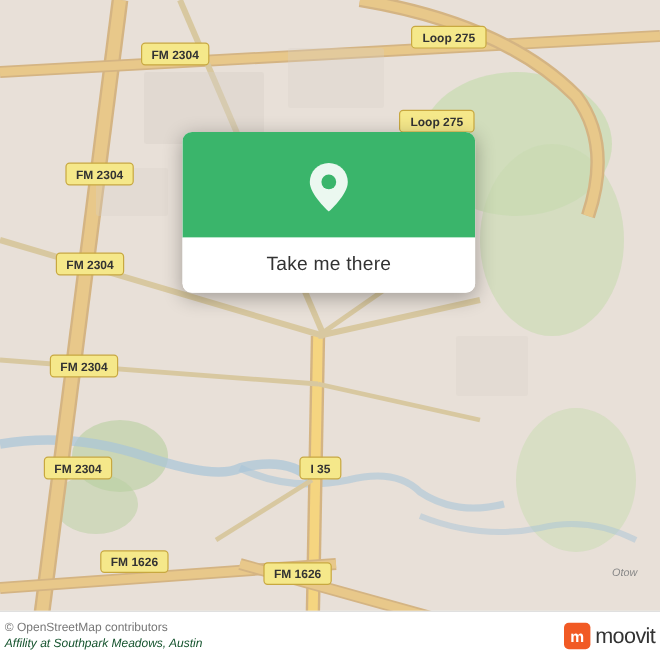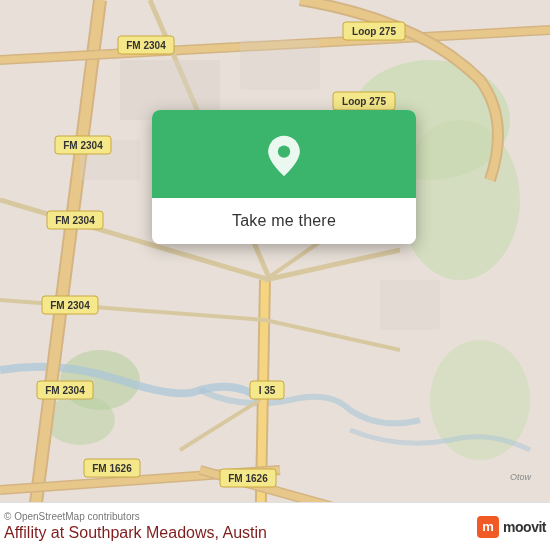--- a/index.html
+++ b/index.html
@@ -25,21 +25,21 @@
       position: absolute;
       top: 0; left: 0;
       width: 100%; height: 100%;
     }
 
     
     .popup-card {
       position: absolute;
       top: 110px;
       left: 152px;
-      width: 264px;
+      width: 244px;
       background: white;
       border-radius: 8px;
       box-shadow: 0 4px 16px rgba(0,0,0,0.3);
       overflow: hidden;
       display: flex;
       flex-direction: column;
       align-items: center;
     }
 
     .popup-green-area {
@@ -88,23 +88,24 @@
       flex-direction: column;
       gap: 2px;
     }
 
     .osm-credit {
       font-size: 10px;
       color: #777;
     }
 
     .location-name {
-      font-size: 16px;
-      color: #7f1d1d;
+      font-size: 10px;
+      color: #14532d;
       font-weight: 400;
+      font-style: italic;
     }
 
     .moovit-logo {
       display: flex;
       align-items: center;
       gap: 4px;
     }
 
     .moovit-m {
       background: #f15a24;
@@ -113,22 +114,22 @@
       font-weight: bold;
       width: 22px;
       height: 22px;
       border-radius: 4px;
       display: flex;
       align-items: center;
       justify-content: center;
     }
 
     .moovit-text {
-      font-size: 14px;
-      font-weight: bold;
+      font-size: 18px;
+      font-weight: normal;
       color: #333;
       letter-spacing: -0.5px;
     }
   </style>
 </head>
 <body>
 
 <div id="map-container">
 
   <svg id="map-svg" viewBox="0 0 550 550" xmlns="http://www.w3.org/2000/svg">

